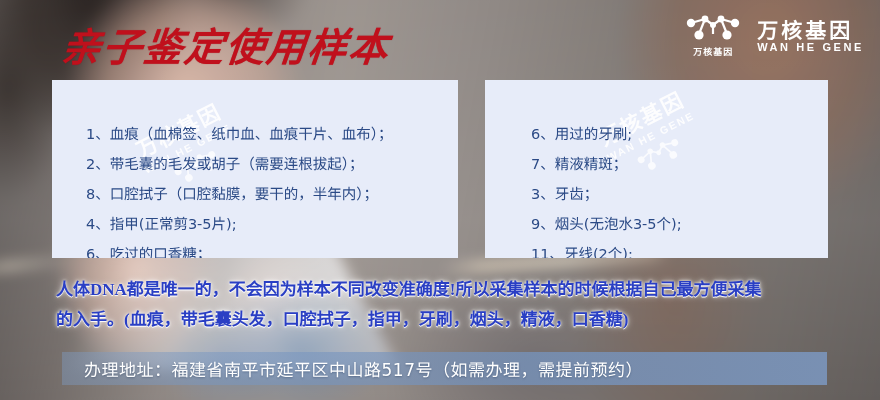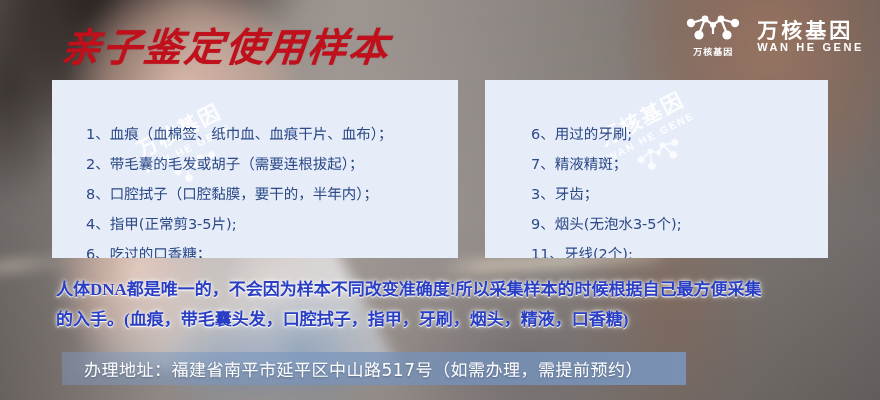--- a/index.html
+++ b/index.html
@@ -135,21 +135,21 @@
     font-family:"Liberation Serif","DejaVu Serif",serif;
     font-size:17px;font-weight:700;line-height:30px;
     color:#2a3fc4;
     text-shadow:0 0 3px rgba(255,255,255,.95),0 0 6px rgba(255,255,255,.8),0 1px 0 rgba(255,255,255,.9);
     margin-top:7px;
   }
   .para span{display:block;}
 
   
   .addr{
-    position:absolute;left:62px;top:352px;width:624px;height:33px;
+    position:absolute;left:62px;top:352px;width:765px;height:33px;
     display:flex;align-items:center;
     background:linear-gradient(90deg,rgba(126,156,196,.42) 0%,rgba(120,150,192,.58) 30%,rgba(118,146,186,.80) 62%,rgba(122,147,184,.94) 100%);
     color:#ffffff;
     font-family:"DejaVu Sans","Liberation Sans",sans-serif;
     font-size:17px;letter-spacing:.5px;
     padding-left:22px;
     box-sizing:border-box;
     text-shadow:0 1px 2px rgba(40,60,90,.45);
   }
 </style>

